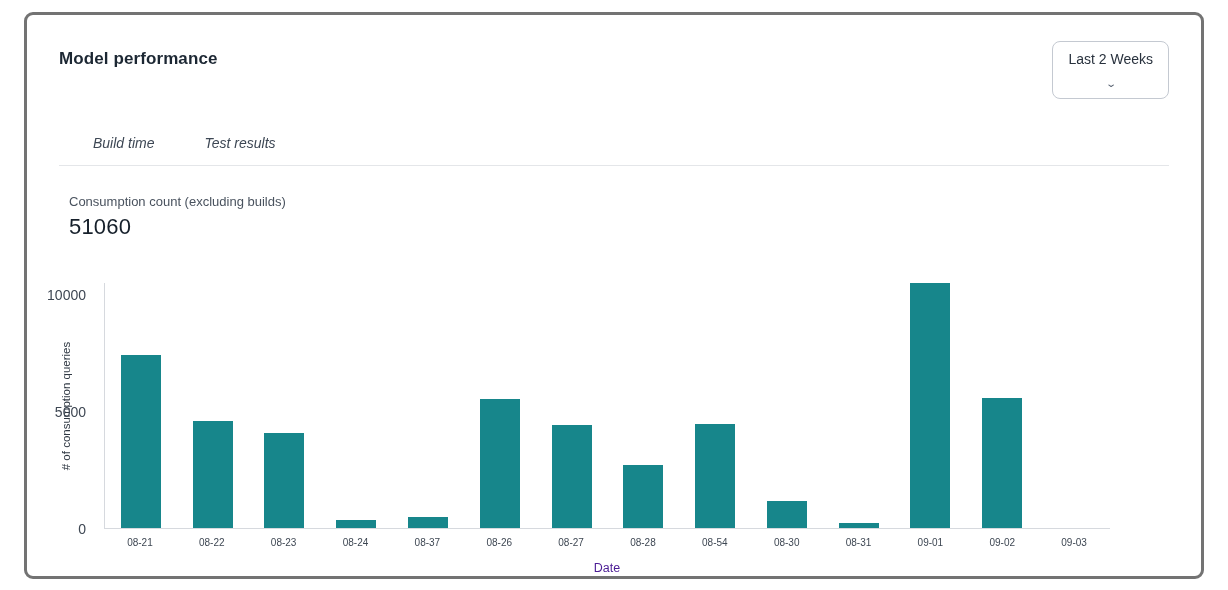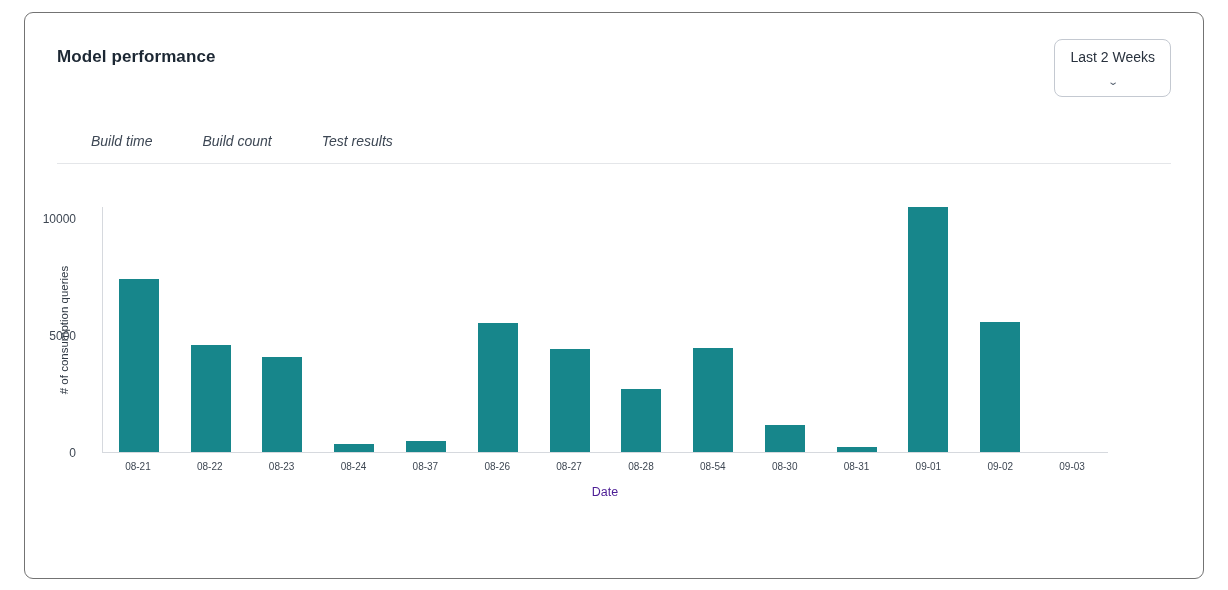--- a/index.html
+++ b/index.html
@@ -7,21 +7,21 @@
     width: 1228px; height: 590px;
     background: #ffffff;
     font-family: "Liberation Sans", "DejaVu Sans", sans-serif;
     overflow: hidden;
   }
   .card {
     position: absolute;
     left: 24px; top: 12px;
     width: 1180px; height: 567px;
     background: #ffffff;
-    border: 1px solid #737373;
+    border: 3px solid #737373;
     border-radius: 9px;
   }
   
   .card-header {
     display: flex;
     justify-content: space-between;
     align-items: flex-start;
     padding: 26px 32px 0 32px;
   }
   .page-title {
@@ -105,22 +105,22 @@
     font-size: 11.5px;
     color: #2f3843;
   }
   .yticks {
     position: absolute;
     left: 0; top: 0;
     width: 71px; height: 246px;
   }
   .yticks span {
     position: absolute;
-    right: 20px;
-    font-size: 12px;
+    right: 12px;
+    font-size: 14px;
     color: #3e4753;
     line-height: 12px;
   }
   .plot {
     position: absolute;
     left: 77px; top: 0;
     width: 1006px; height: 246px;
     border-left: 1px solid #d6d9de;
     border-bottom: 1px solid #d6d9de;
     display: flex;
@@ -165,24 +165,27 @@
   <div class="card-header">
     <div class="page-title">Model performance</div>
     <div class="range-selector">
       <span>Last 2 Weeks</span>
       <span class="chev">⌄</span>
     </div>
   </div>
 
   <div class="tabs">
     <div class="tab">Build time</div>
-    <div class="tab">Build count</div>
     <div class="tab">Test results</div>
   </div>
 
+  <div class="stat">
+    <div class="stat-label">Consumption count (excluding builds)</div>
+    <div class="stat-value">51060</div>
+  </div>
 
   <div class="chart">
     <div class="y-axis-title"># of consumption queries</div>
     <div class="yticks" id="yticks">
         <span style="bottom: -6px;">0</span>
         <span style="bottom: 111.25px;">5000</span>
         <span style="bottom: 228.5px;">10000</span>
       </div>
     <div class="plot" id="plot">
         <div class="slot">

